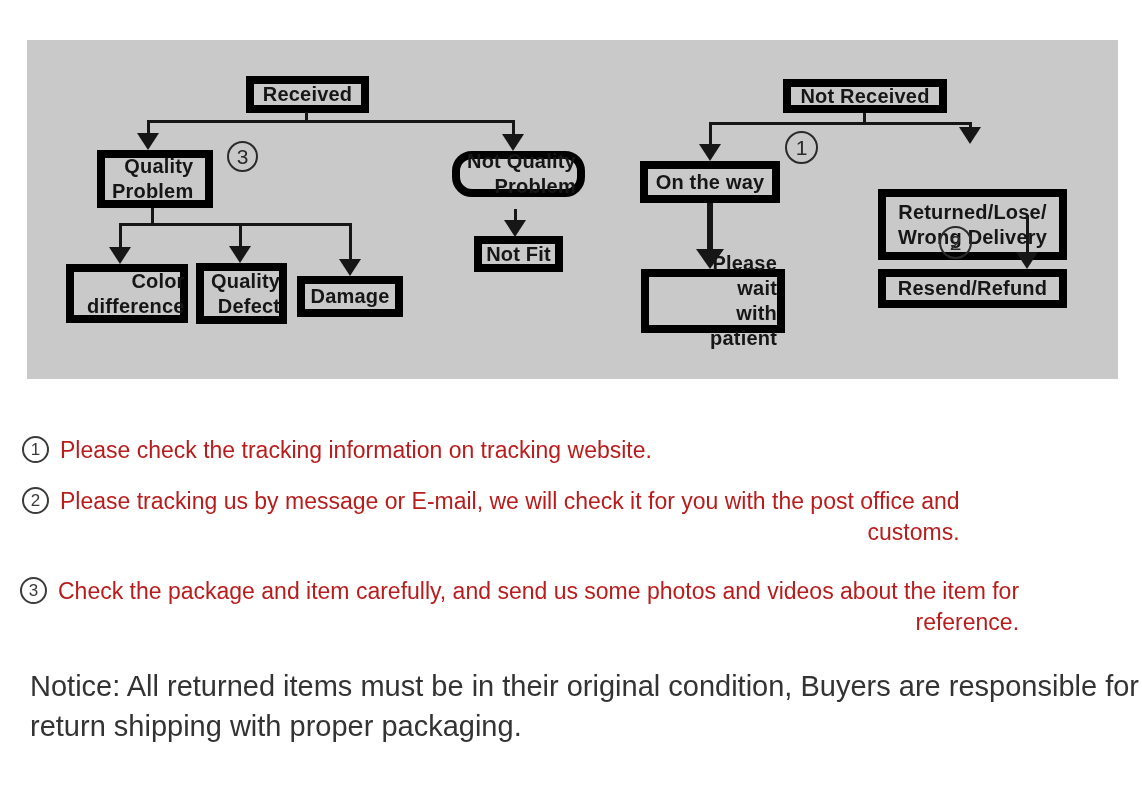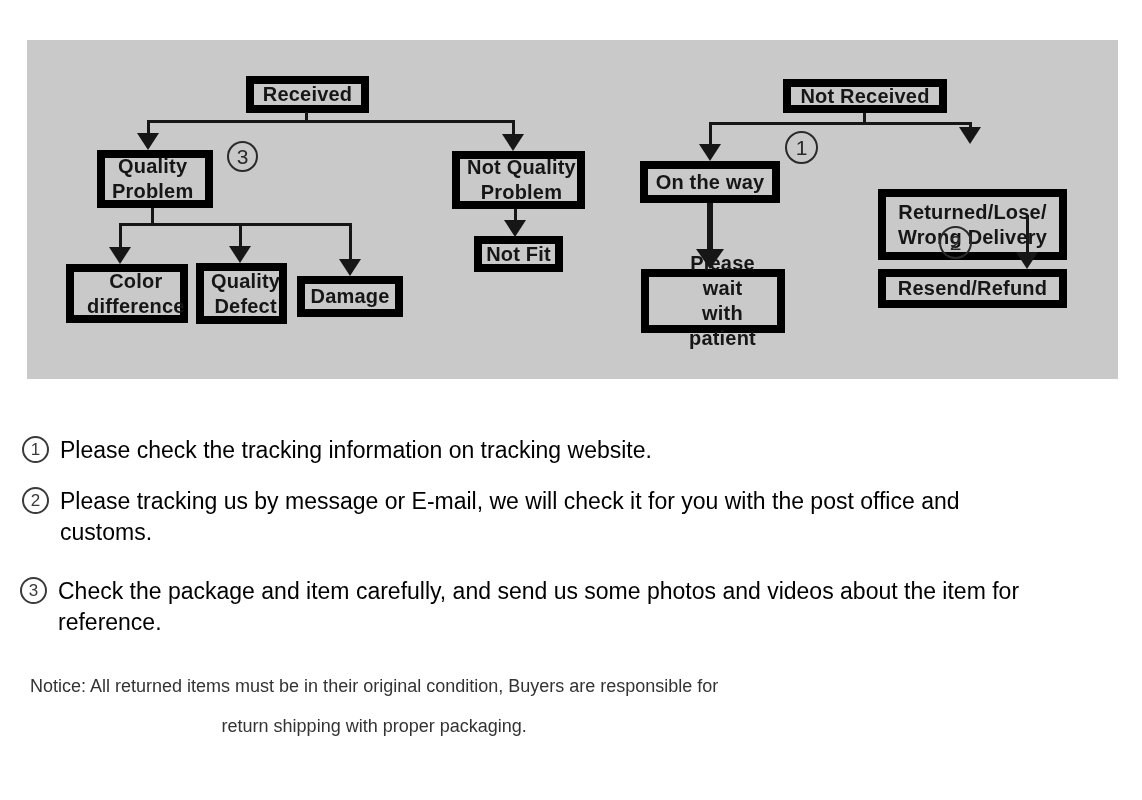--- a/index.html
+++ b/index.html
@@ -13,25 +13,25 @@
   .panel {
     position:absolute; left:27px; top:40px; width:1091px; height:339px;
     background:#c9c9c9;
   }
   .node {
     position:absolute; border:8px solid #000000; color:#161616;
     font-weight:bold; font-size:20px; line-height:25px;
     display:flex; align-items:center; justify-content:center;
     text-align:center; white-space:pre-line; letter-spacing:0.2px;
   }
-  .node.left { justify-content:flex-start; text-align:center; }
+  .node.left { justify-content:flex-start; text-align:right; }
 
   .n-received    { left:219px; top:36px;  width:123px; height:37px; }
   .n-qp          { left:70px;  top:110px; width:116px; height:58px; padding-left:7px; }
-  .n-nqp         { left:425px; top:111px; width:133px; height:58px; padding-left:7px; }
+  .n-nqp         { left:425px; top:111px; width:133px; height:46px; padding-left:7px;border-radius:20px; }
   .n-notfit      { left:447px; top:196px; width:89px;  height:36px; }
   .n-colordiff   { left:39px;  top:224px; width:122px; height:59px; padding-left:13px; }
   .n-qdefect     { left:169px; top:223px; width:91px;  height:61px; padding-left:7px; }
   .n-damage      { left:270px; top:236px; width:106px; height:41px; }
   .n-notreceived { left:756px; top:39px;  width:164px; height:34px; }
   .n-ontheway    { left:613px; top:121px; width:140px; height:42px; }
   .n-pleasewait  { left:614px; top:229px; width:144px; height:64px; padding-left:19px; }
   .n-returned    { left:851px; top:104px; width:189px; height:71px;margin-top:45px; }
   .n-resend      { left:851px; top:229px; width:189px; height:39px; }
 
@@ -85,25 +85,25 @@
   .note { position:absolute; display:flex; align-items:flex-start; gap:11px; }
   .note1 { left:22px; top:435px; }
   .note2 { left:22px; top:486px; }
   .note3 { left:20px; top:576px; }
   .ncircle {
     flex:0 0 auto; width:27px; height:27px; border:2px solid #3a3a3a;
     border-radius:50%; color:#3a3a3a; display:flex; align-items:center;
     justify-content:center; font-size:17px; margin-top:1px;
   }
   .ntext {
-    font-size:23px; line-height:31px; color:#000000; white-space:pre-line;
+    font-size:23px; line-height:31px; color:#b91c1c; white-space:pre-line;text-align:right;
   }
   .noticeblock {
     position:absolute; left:30px; top:666px;
-    font-size:18px; line-height:40px; color:#333333; white-space:pre-line;text-align:center;
+    font-size:29px; line-height:40px; color:#333333; white-space:pre-line;
   }
 </style>
 </head>
 <body>
 
 <div class="panel">
 
   <div class="node n-received">Received</div>
   <div class="node left n-qp">Quality
 Problem</div>

